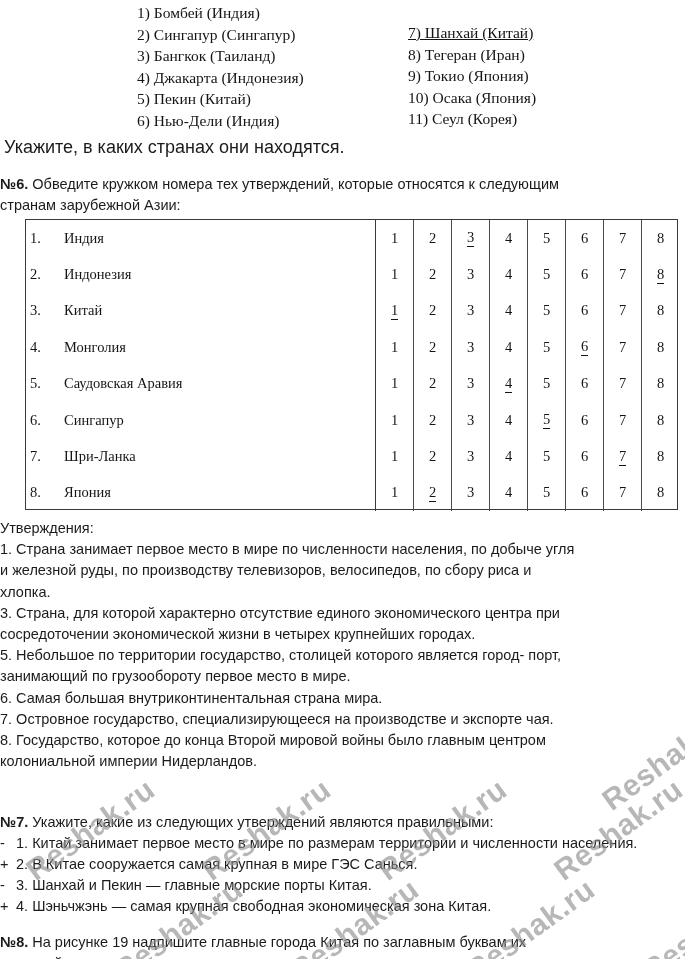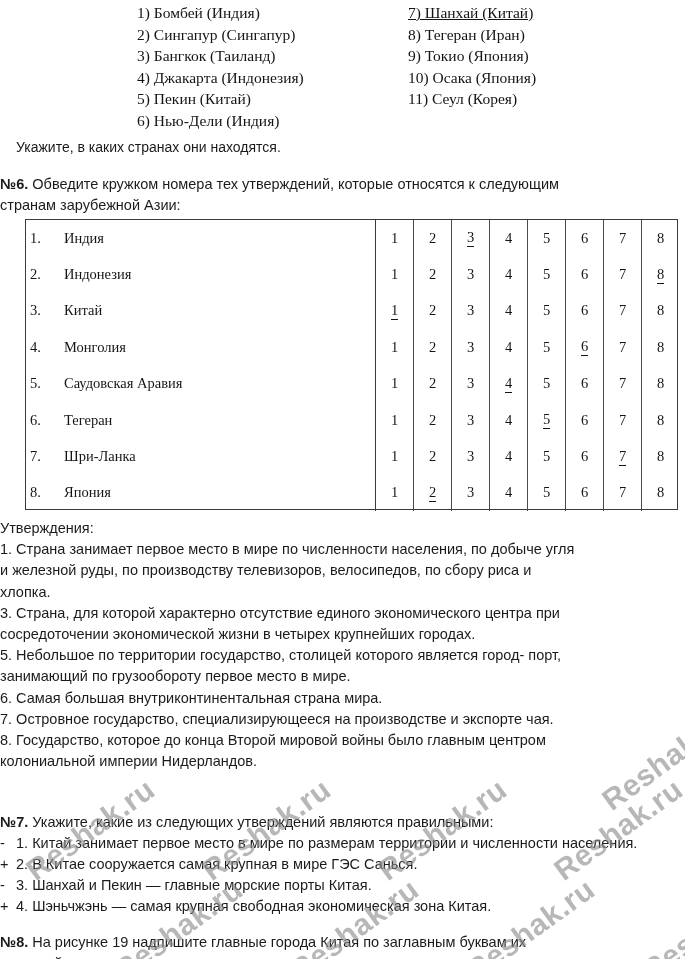--- a/index.html
+++ b/index.html
@@ -51,32 +51,32 @@
     height: 135px;
     font-family: "Liberation Serif", serif;
     font-size: 15.5px;
     color: #141414;
   }
   .city-col {
     position: absolute;
     top: 2px;
   }
   .city-col.left { left: 137px; }
-  .city-col.right { left: 408px; }
+  .city-col.right { left: 408px; margin-top: 20px; }
   .city-item {
     line-height: 21.6px;
     white-space: nowrap;
   }
   .city-item.underlined { text-decoration: underline; }
 
   
   .prompt-line {
     position: absolute;
-    left: 16px;
-    font-size: 14px;
+    left: 4px;
+    font-size: 18px;
     line-height: 20px;
     white-space: nowrap;
   }
   #instruction-line { top: 137px; }
 
   
   .question-block {
     position: absolute;
     left: 0;
     width: 580px;
@@ -346,21 +346,21 @@
           <span class="num-val">7</span>
         </div>
       <div class="cell-num">
           <span class="num-val">8</span>
         </div>
     </div>
 
     <div class="tbl-row">
       <div class="cell-name">
         <span class="row-index">6.</span>
-        <span class="row-label">Тегеран</span>
+        <span class="row-label">Сингапур</span>
       </div>
       <div class="cell-num first-num">
           <span class="num-val">1</span>
         </div>
       <div class="cell-num">
           <span class="num-val">2</span>
         </div>
       <div class="cell-num">
           <span class="num-val">3</span>
         </div>

